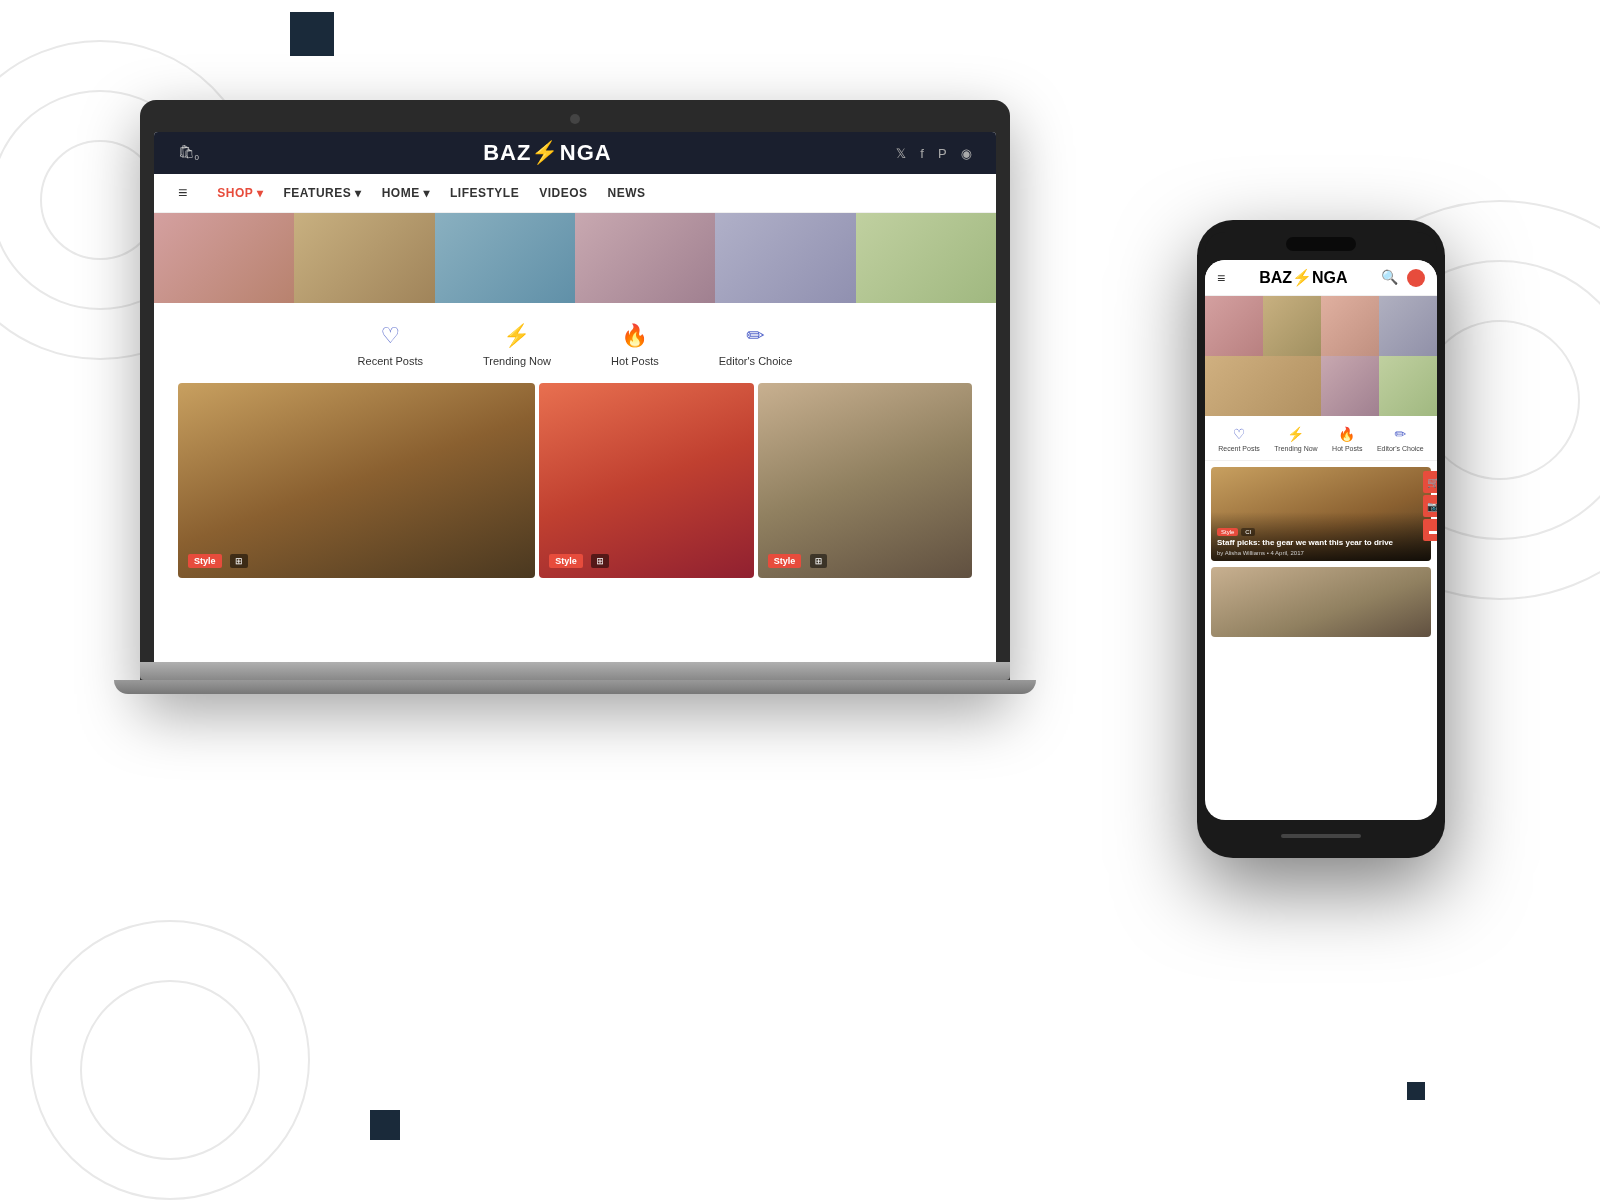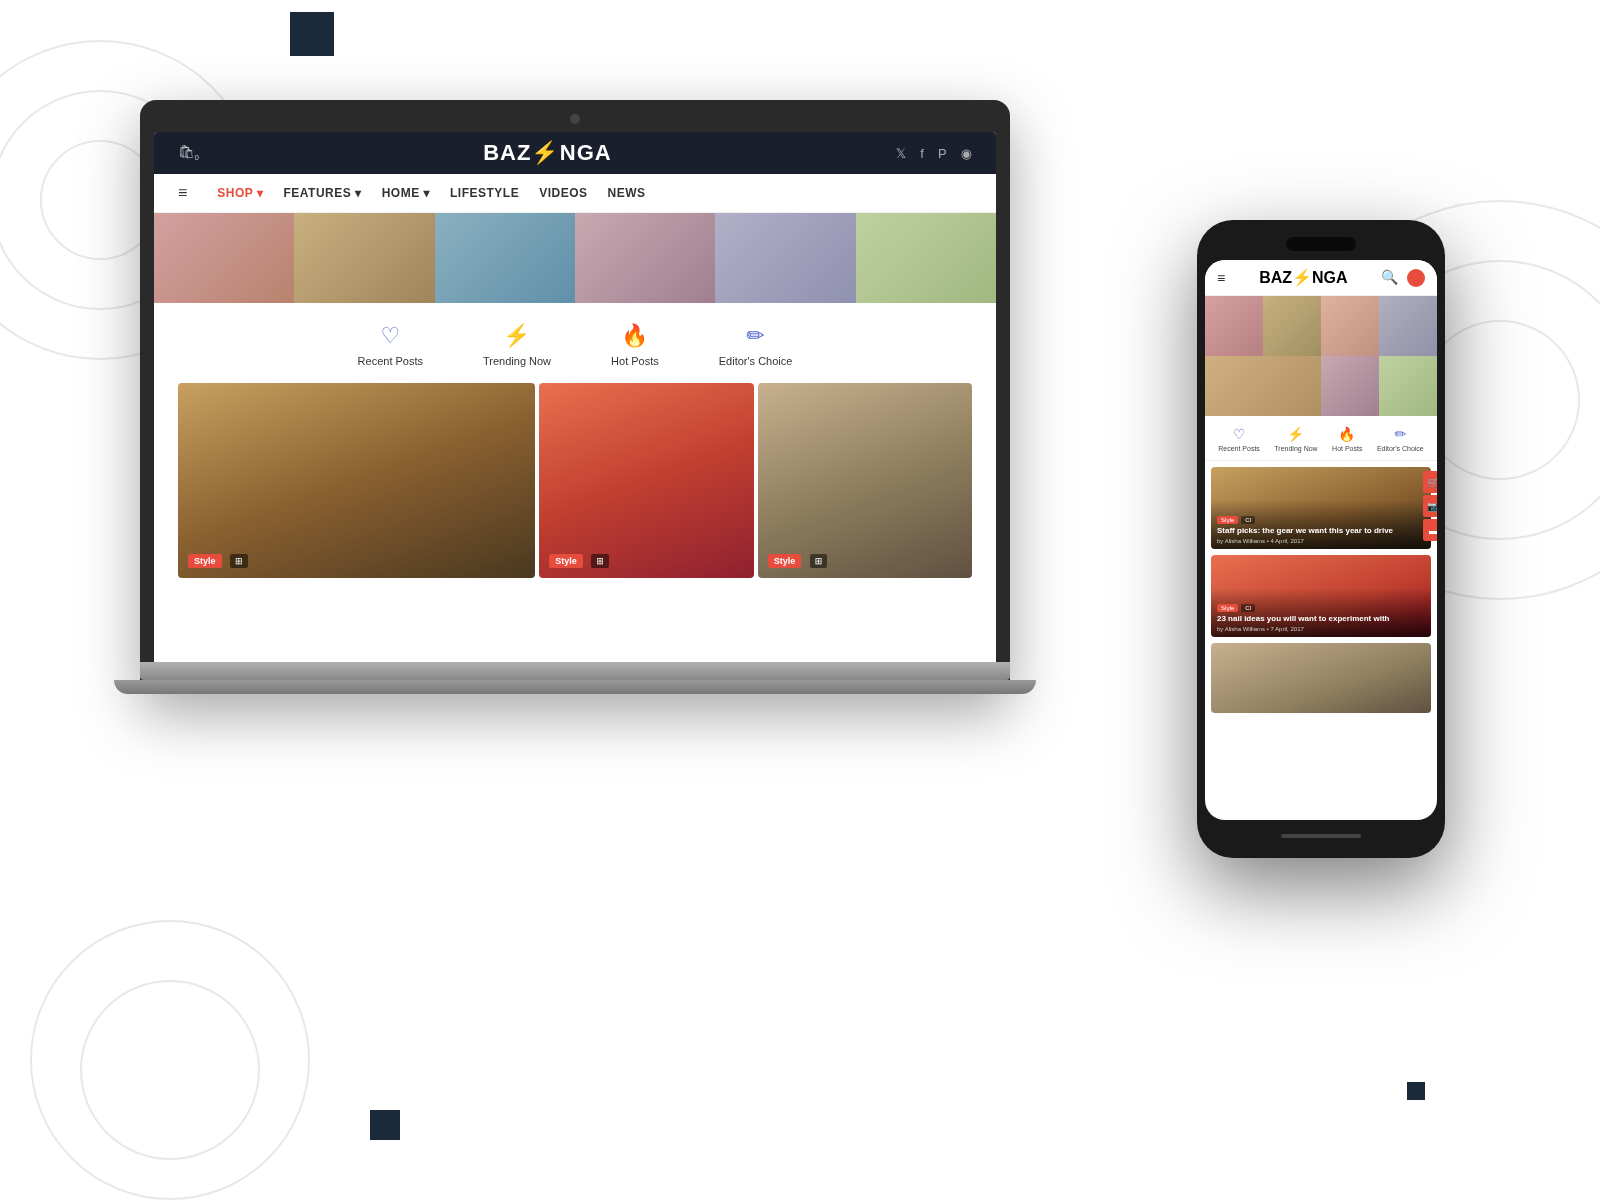--- a/index.html
+++ b/index.html
@@ -312,21 +312,21 @@
 
     .phone-img-1 { background: linear-gradient(135deg, #d4a0a0 0%, #b88080 100%); }
     .phone-img-2 { background: linear-gradient(135deg, #c8b080 0%, #a09060 100%); }
 
     .article-img-1 { background: linear-gradient(160deg, #c8a060 0%, #8a6030 100%); }
 
     
     .phone-article-wrap {
       position: relative;
       width: 100%;
-      height: 82px;
+      height: 94px;
       border-radius: 4px;
       overflow: hidden;
       margin-bottom: 6px;
     }
     .phone-art-overlay {
       position: absolute;
       bottom: 0;
       left: 0;
       right: 0;
       padding: 16px 6px 5px;
@@ -518,33 +518,20 @@
             <div class="phone-art-overlay">
               <div class="phone-badge-row">
                 <span class="ph-badge">Style</span>
                 <span class="ph-badge-secondary">CI</span>
               </div>
               <div class="phone-art-overlay-title">Staff picks: the gear we want this year to drive</div>
               <div class="phone-art-overlay-meta">by Alisha Williams • 4 April, 2017</div>
             </div>
           </div>
 
-          <div style="margin-bottom:6px;">
-            <div class="phone-article-wrap">
-              <div style="width:100%;height:100%;background:linear-gradient(160deg,#e87050 0%,#c04030 60%,#901020 100%);"></div>
-              <div class="phone-art-overlay">
-                <div class="phone-badge-row">
-                  <span class="ph-badge">Style</span>
-                  <span class="ph-badge-secondary">CI</span>
-                </div>
-                <div class="phone-art-overlay-title">23 nail ideas you will want to experiment with</div>
-                <div class="phone-art-overlay-meta">by Alisha Williams • 7 April, 2017</div>
-              </div>
-            </div>
-          </div>
 
           <div class="phone-article-wrap" style="height:70px;">
             <div style="width:100%;height:100%;background:linear-gradient(160deg,#c8b090 0%,#908060 60%,#605040 100%);"></div>
           </div>
 
           <div style="position:absolute;right:-8px;top:10px;display:flex;flex-direction:column;gap:2px;">
             <div style="width:22px;height:22px;background:#e74c3c;display:flex;align-items:center;justify-content:center;border-radius:2px 0 0 2px;">
               <span style="font-size:10px;color:#fff;">🛒</span>
             </div>
             <div style="width:22px;height:22px;background:#e74c3c;display:flex;align-items:center;justify-content:center;border-radius:2px 0 0 2px;">

